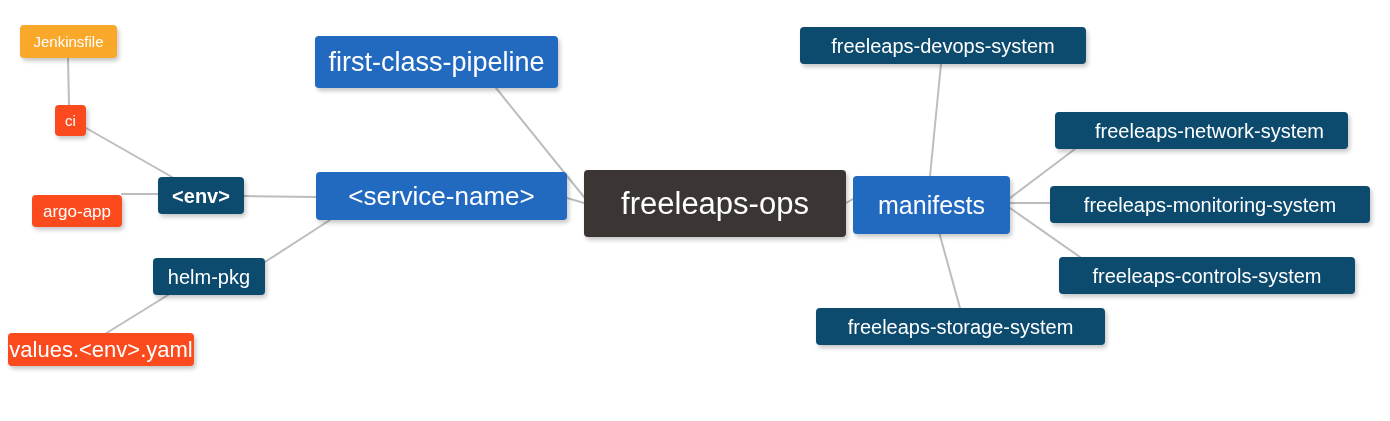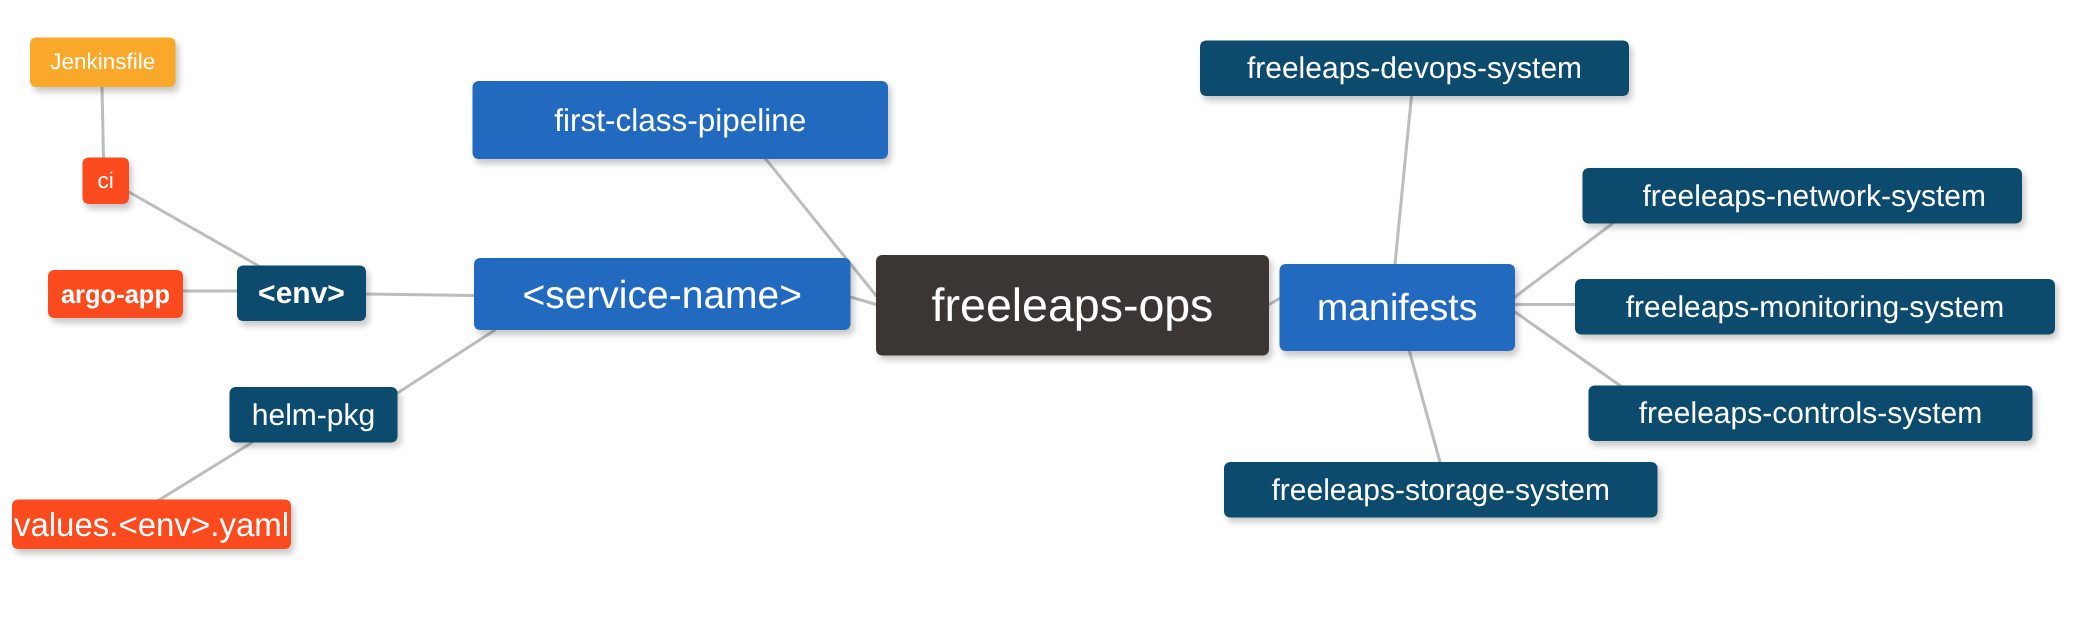--- a/index.html
+++ b/index.html
@@ -61,21 +61,21 @@
       <line x1="930" y1="176" x2="941" y2="64" stroke="#bdbdbd" stroke-width="2" stroke-linecap="round"></line>
       <line x1="1010" y1="198" x2="1075" y2="149" stroke="#bdbdbd" stroke-width="2" stroke-linecap="round"></line>
       <line x1="1010" y1="203" x2="1050" y2="203" stroke="#bdbdbd" stroke-width="2" stroke-linecap="round"></line>
       <line x1="1010" y1="208" x2="1080" y2="257" stroke="#bdbdbd" stroke-width="2" stroke-linecap="round"></line>
       <line x1="936" y1="221" x2="960" y2="308" stroke="#bdbdbd" stroke-width="2" stroke-linecap="round"></line>
     </svg>
   <div id="node-layer">
       <div class="node n-root" style="left: 584px; top: 170px; width: 262px; height: 67px; font-size: 31px;">
         <span>freeleaps-ops</span>
       </div>
-      <div class="node n-blue" style="left: 315px; top: 54px; width: 277px; height: 52px; font-size: 21px;">
+      <div class="node n-blue" style="left: 315px; top: 36px; width: 243px; height: 52px; font-size: 27px;">
         <span>first-class-pipeline</span>
       </div>
       <div class="node n-blue" style="left: 316px; top: 172px; width: 251px; height: 48px; font-size: 26px;">
         <span>&lt;service-name&gt;</span>
       </div>
       <div class="node n-blue" style="left: 853px; top: 176px; width: 157px; height: 58px; font-size: 25px;">
         <span>manifests</span>
       </div>
       <div class="node n-green" style="left: 158px; top: 177px; width: 86px; height: 37px; font-size: 20px; font-weight: bold;">
         <span>&lt;env&gt;</span>
@@ -97,20 +97,20 @@
       </div>
       <div class="node n-green" style="left: 816px; top: 308px; width: 289px; height: 37px; font-size: 20px;">
         <span>freeleaps-storage-system</span>
       </div>
       <div class="node n-orange" style="left: 20px; top: 25px; width: 97px; height: 33px; font-size: 15px;">
         <span>Jenkinsfile</span>
       </div>
       <div class="node n-red" style="left: 55px; top: 105px; width: 31px; height: 31px; font-size: 15px;">
         <span>ci</span>
       </div>
-      <div class="node n-red" style="left: 32px; top: 180px; width: 90px; height: 32px; font-size: 17px; font-weight: bold;">
+      <div class="node n-red" style="left: 32px; top: 195px; width: 90px; height: 32px; font-size: 17px;">
         <span>argo-app</span>
       </div>
       <div class="node n-red" style="left: 8px; top: 333px; width: 186px; height: 33px; font-size: 22px;">
         <span>values.&lt;env&gt;.yaml</span>
       </div>
     </div>
 </div>
 
 </body></html>

